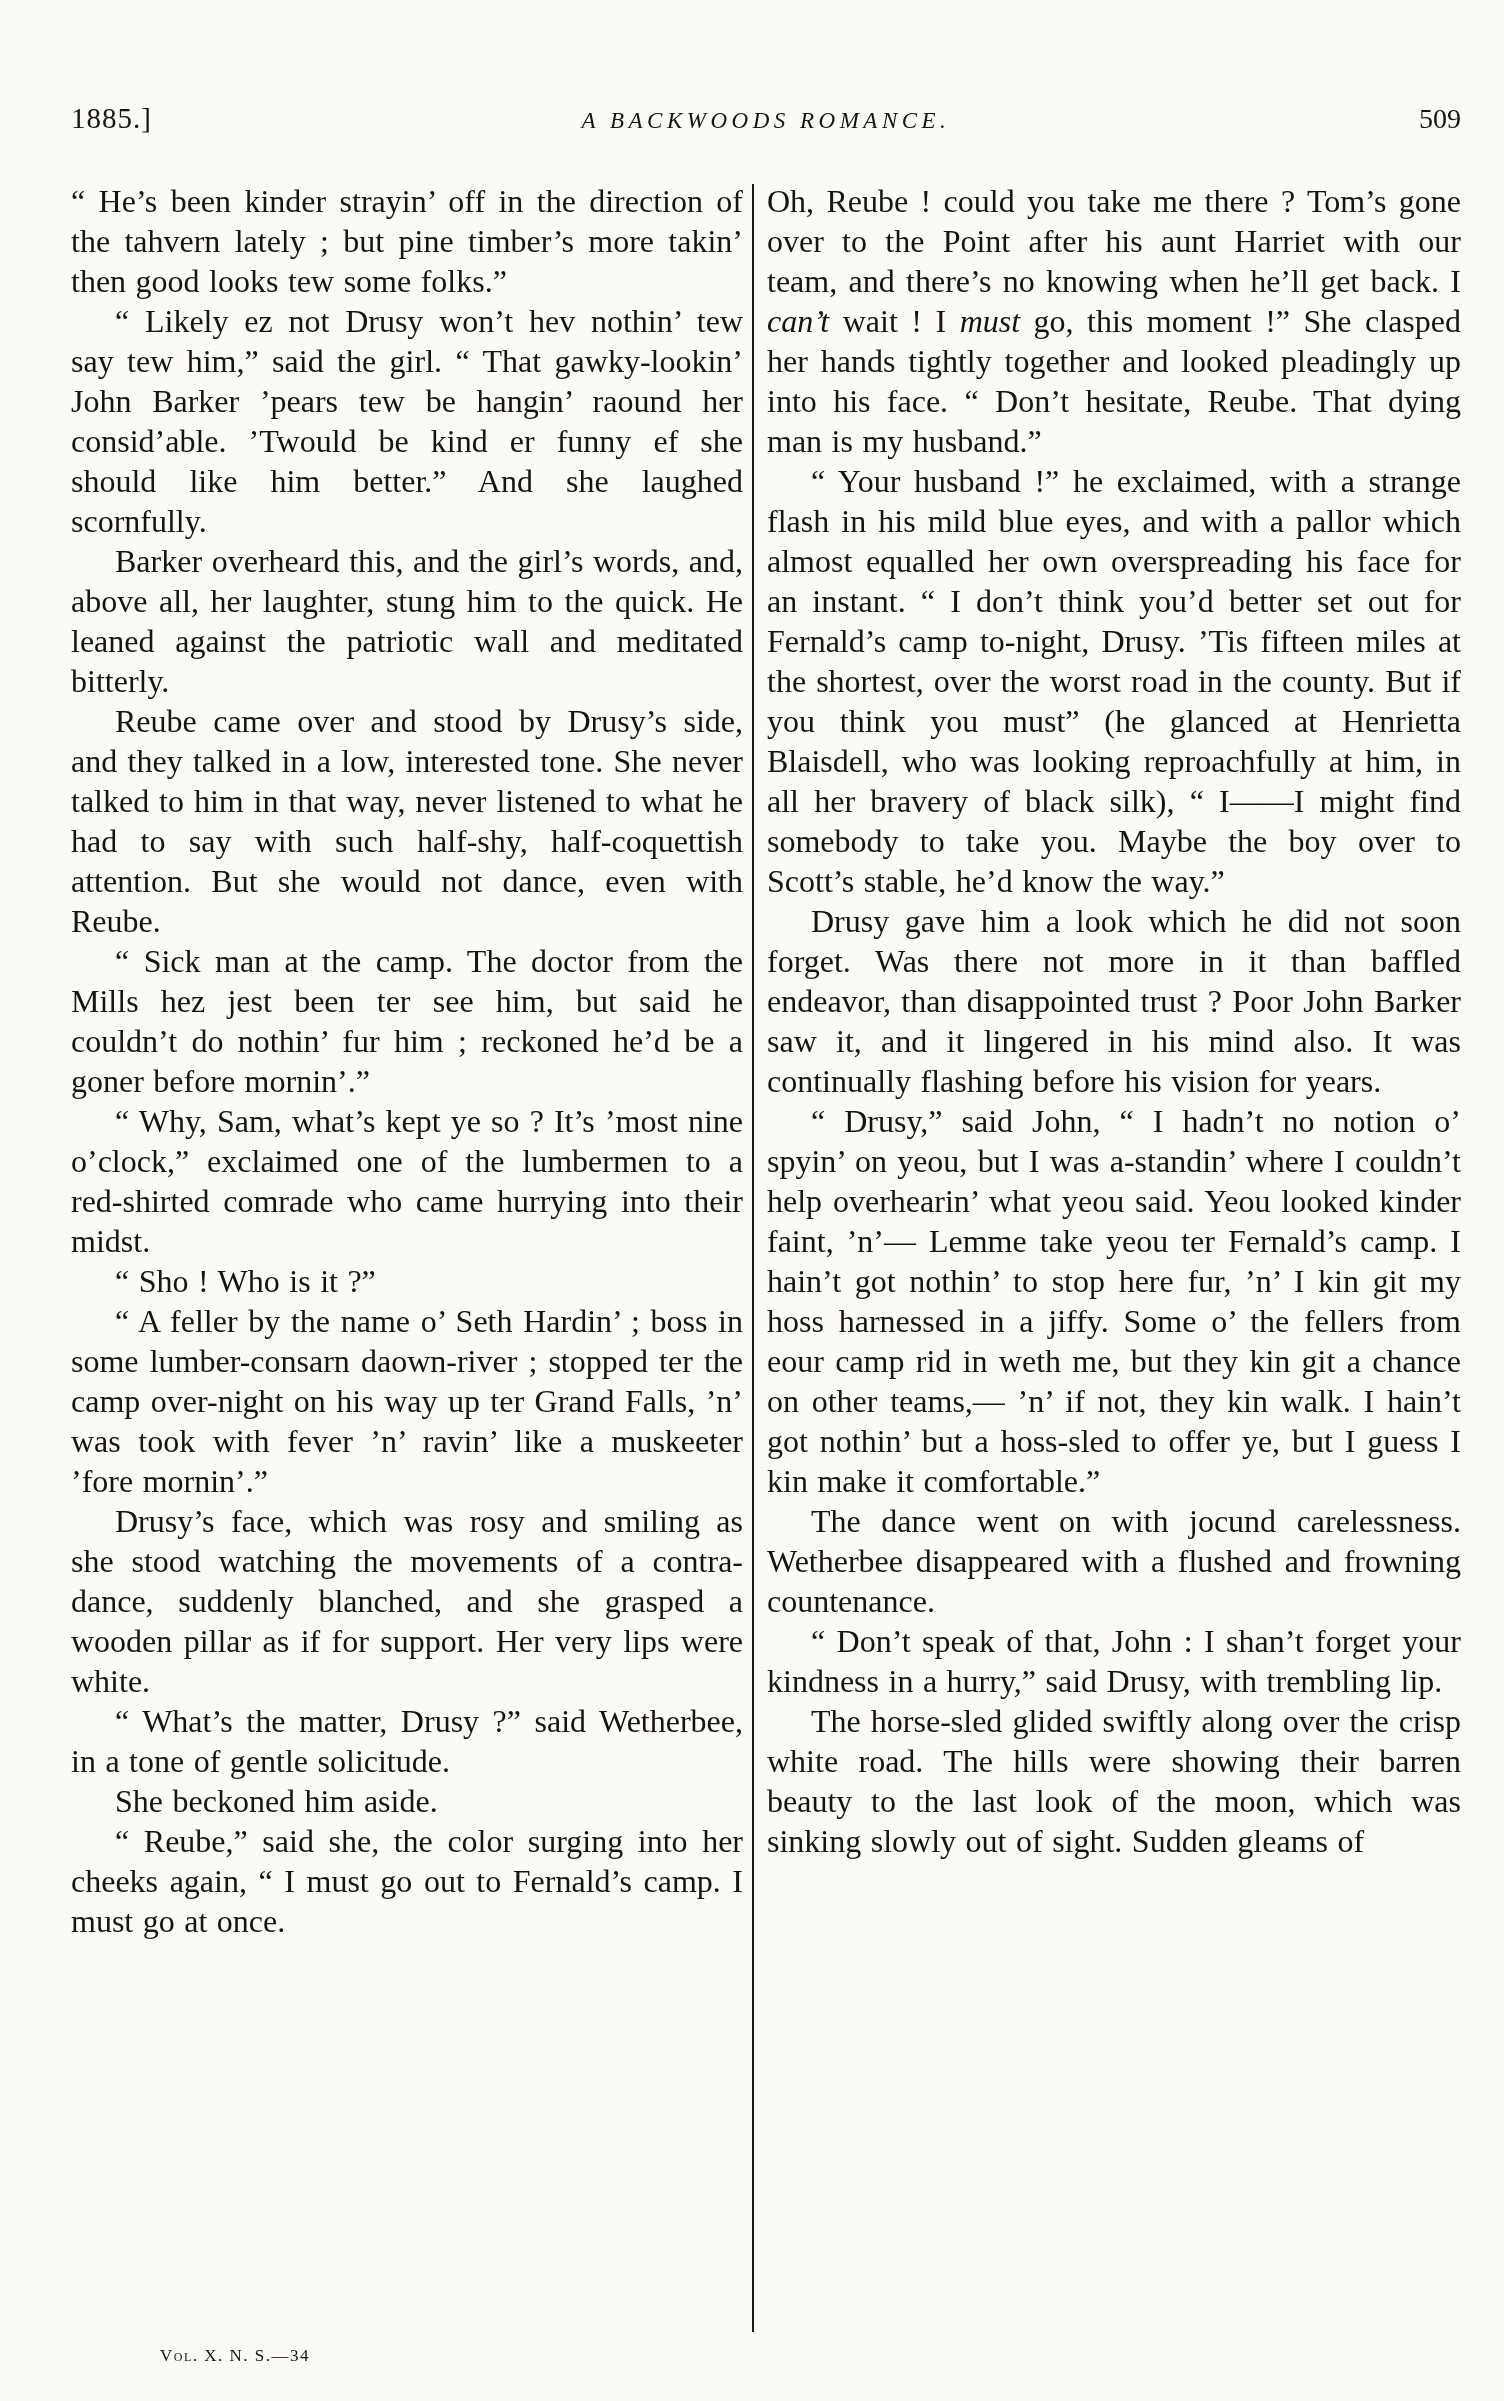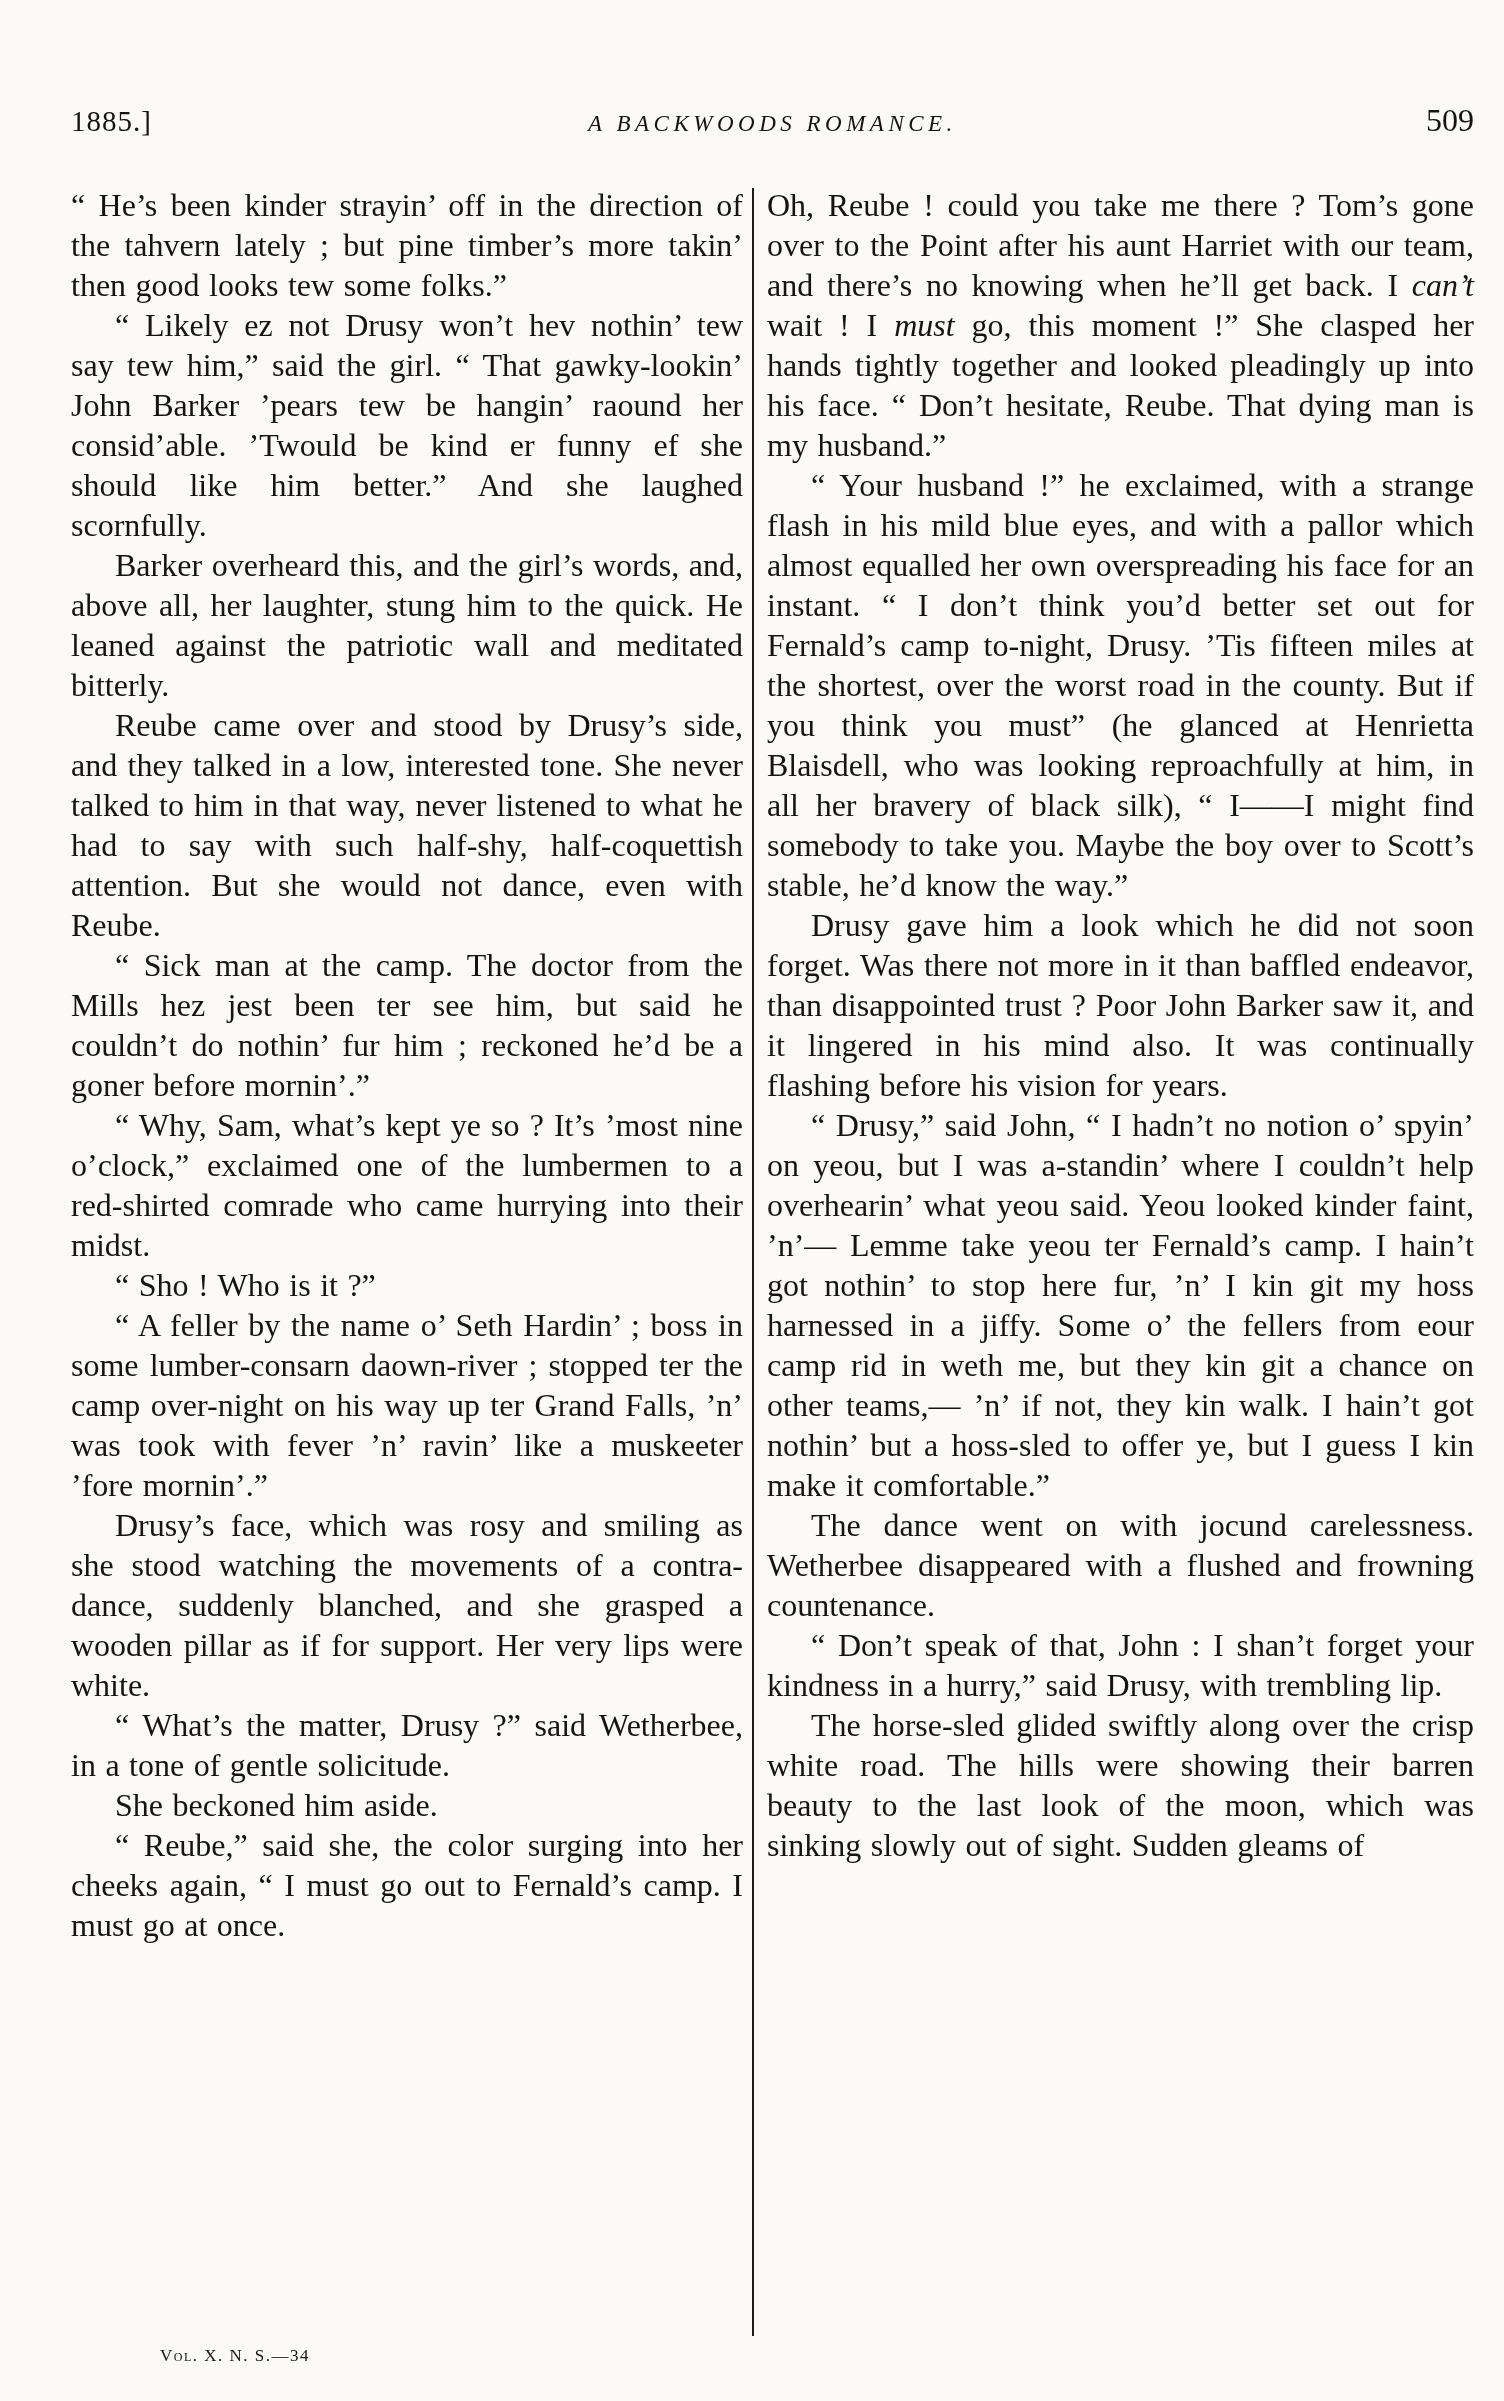--- a/index.html
+++ b/index.html
@@ -7,21 +7,21 @@
   body {
     width: 1505px;
     height: 2401px;
     background: #fbfaf6;
     color: #161412;
     font-family: "Liberation Serif", "DejaVu Serif", serif;
     position: relative;
     overflow: hidden;
   }
   .page {
-    padding: 102px 31px 0 71px;
+    padding: 102px 44px 0 71px;
     height: 100%;
   }
   .running-head {
     display: flex;
     align-items: baseline;
     font-size: 29px;
   }
   .running-head .year {
     width: 165px;
     letter-spacing: 1px;
@@ -29,21 +29,21 @@
   .running-head .title {
     flex: 1;
     text-align: center;
     font-style: italic;
     font-size: 23px;
     letter-spacing: 4.5px;
   }
   .running-head .pagenum {
     width: 165px;
     text-align: right;
-    font-size: 32px;
+    font-size: 28px;
   }
   .columns {
     display: flex;
     margin-top: 46px;
   }
   .col {
     font-size: 32px;
     line-height: 40px;
     text-align: justify;
     word-spacing: 1.5px;

